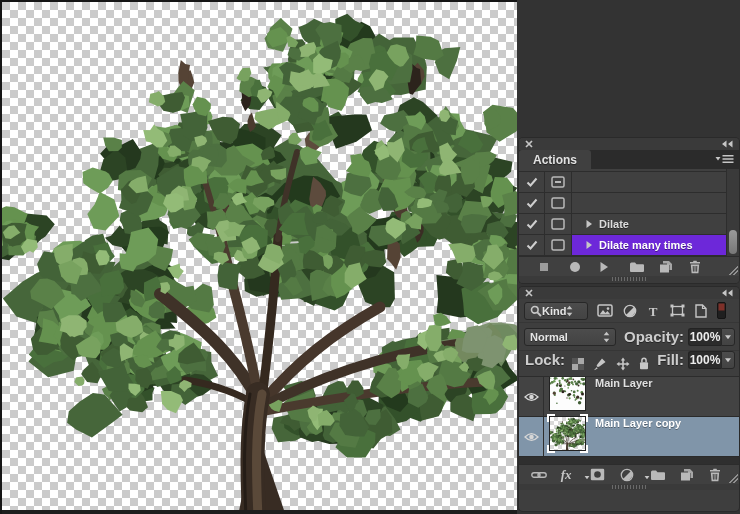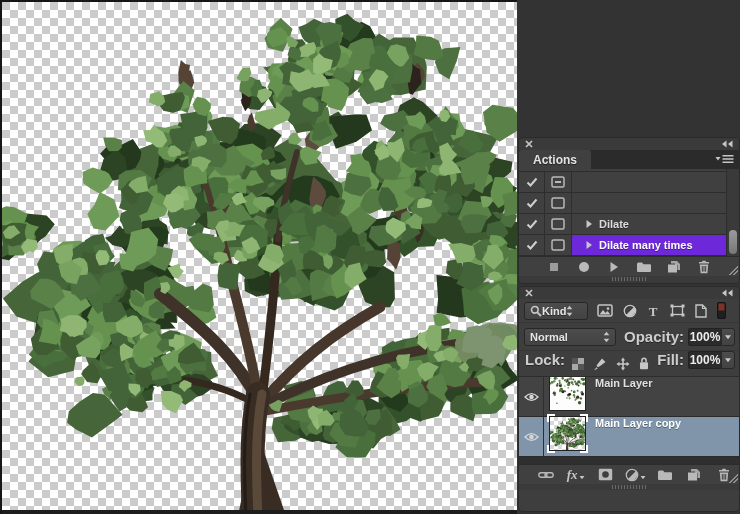--- a/index.html
+++ b/index.html
@@ -49,21 +49,21 @@
   .arow-body.ind0 { padding-left:4px; }
   .arow.selected .arow-body { background:#6d28d9; color:#fff; }
   .ascroll { position:absolute; top:0; right:0; width:13px; height:88px;
     background:#3a3a3a; border-left:1px solid #2d2d2d; }
   .ascroll .thumb { position:absolute; left:2px; right:2px; bottom:3px; height:24px;
     border-radius:4px; background:linear-gradient(#9a9a9a,#787878); }
 
   
   .ptoolbar { height:20px; background:#404040; border-top:1px solid #2c2c2c;
     display:flex; align-items:center; gap:0; position:relative; }
-  .tbtn { width:30px; display:flex; justify-content:center; align-items:center; color:#b9b9b9; }
+  .tbtn { width:30px; display:flex; justify-content:space-between; align-items:center; color:#b9b9b9; }
   .grip-corner { position:absolute; right:1px; bottom:1px; width:11px; height:11px;
     background:repeating-linear-gradient(135deg,#909090 0 1px,transparent 1px 3px);
     clip-path:polygon(100% 0,100% 100%,0 100%); }
   .edge-bar { height:7px; background:#3a3a3a; position:relative; }
   .grip-h { position:absolute; left:50%; top:1px; transform:translateX(-50%);
     width:34px; height:4px;
     background:repeating-linear-gradient(90deg,#6a6a6a 0 1px,transparent 1px 3px); }
 
   .dock-gap { height:4px; }
 

